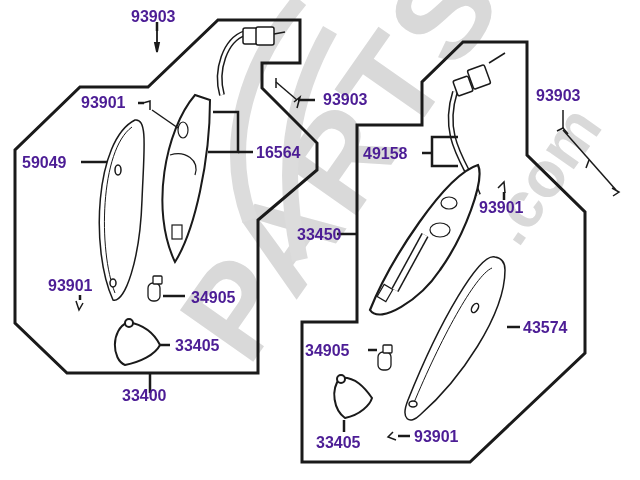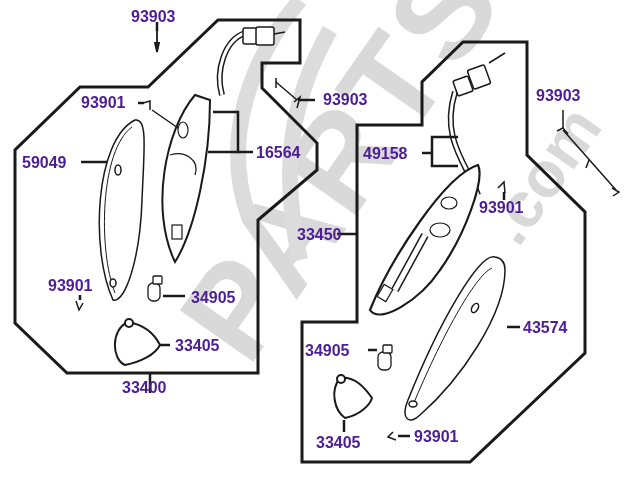--- a/index.html
+++ b/index.html
@@ -149,21 +149,21 @@
   </svg>
 
   <div class="lbl" style="left:131px; top:9px;">93903</div>
   <div class="lbl" style="left:81px; top:95px;">93901</div>
   <div class="lbl" style="left:22px; top:155px;">59049</div>
   <div class="lbl" style="left:256px; top:145px;">16564</div>
   <div class="lbl" style="left:323px; top:92px;">93903</div>
   <div class="lbl" style="left:48px; top:278px;">93901</div>
   <div class="lbl" style="left:191px; top:290px;">34905</div>
   <div class="lbl" style="left:175px; top:338px;">33405</div>
-  <div class="lbl" style="left:122px; top:380px;">33400</div>
+  <div class="lbl" style="left:122px; top:388px;">33400</div>
 
   <div class="lbl" style="left:536px; top:88px;">93903</div>
   <div class="lbl" style="left:363px; top:146px;">49158</div>
   <div class="lbl" style="left:479px; top:200px;">93901</div>
   <div class="lbl" style="left:273px; top:227px;margin-left:24px;">33450</div>
   <div class="lbl" style="left:523px; top:320px;">43574</div>
   <div class="lbl" style="left:305px; top:343px;">34905</div>
   <div class="lbl" style="left:316px; top:435px;">33405</div>
   <div class="lbl" style="left:414px; top:429px;">93901</div>
 

